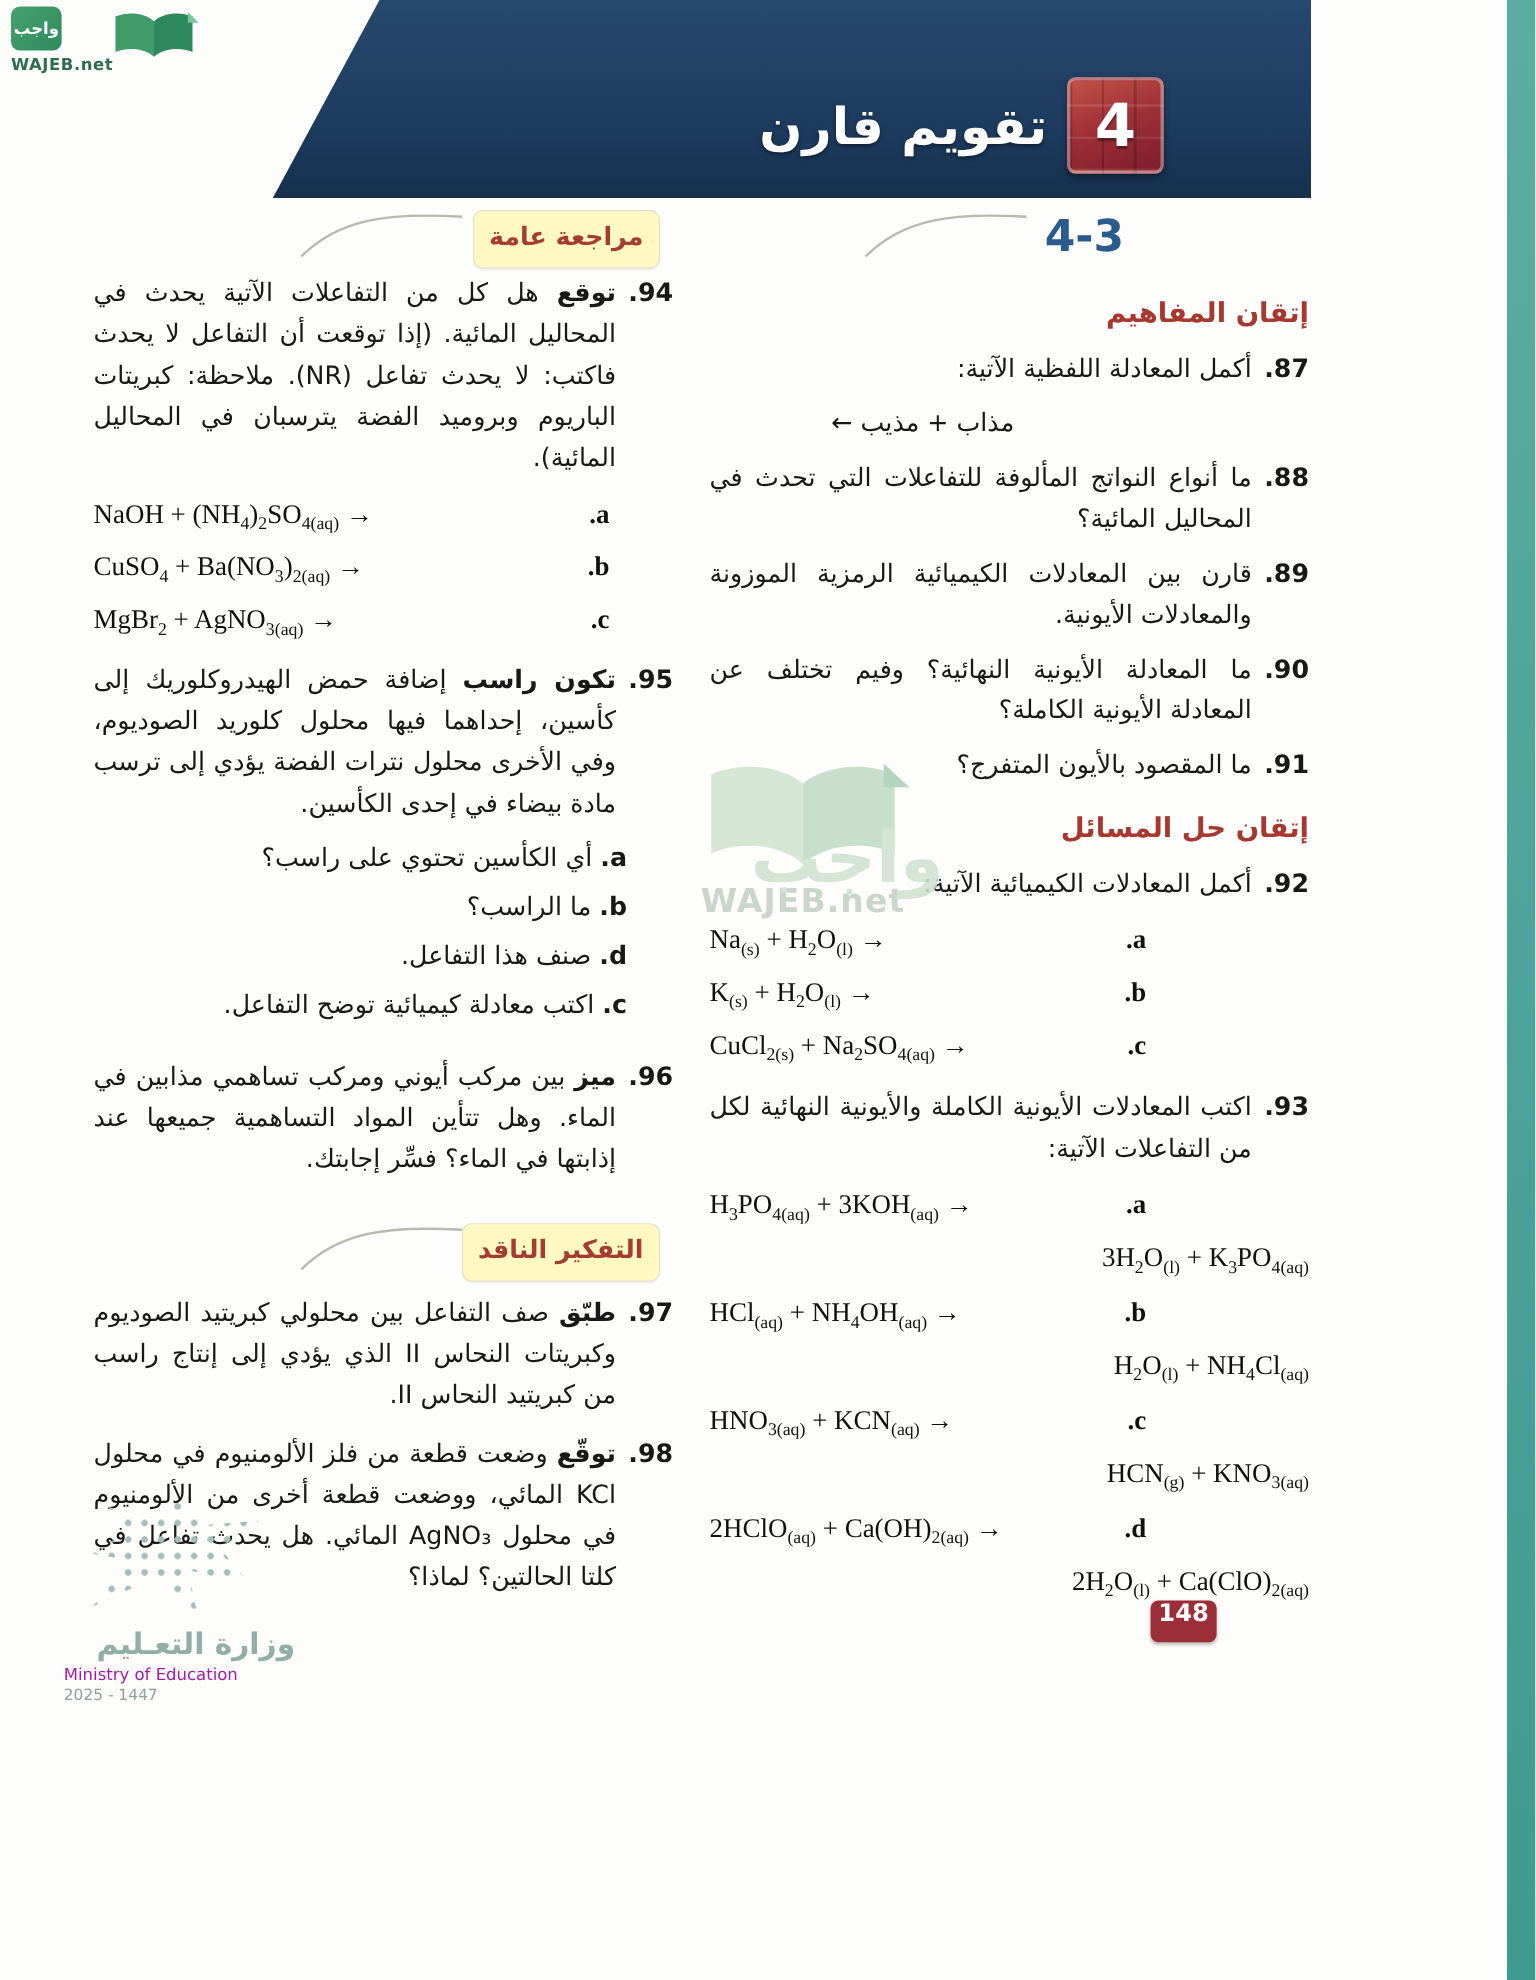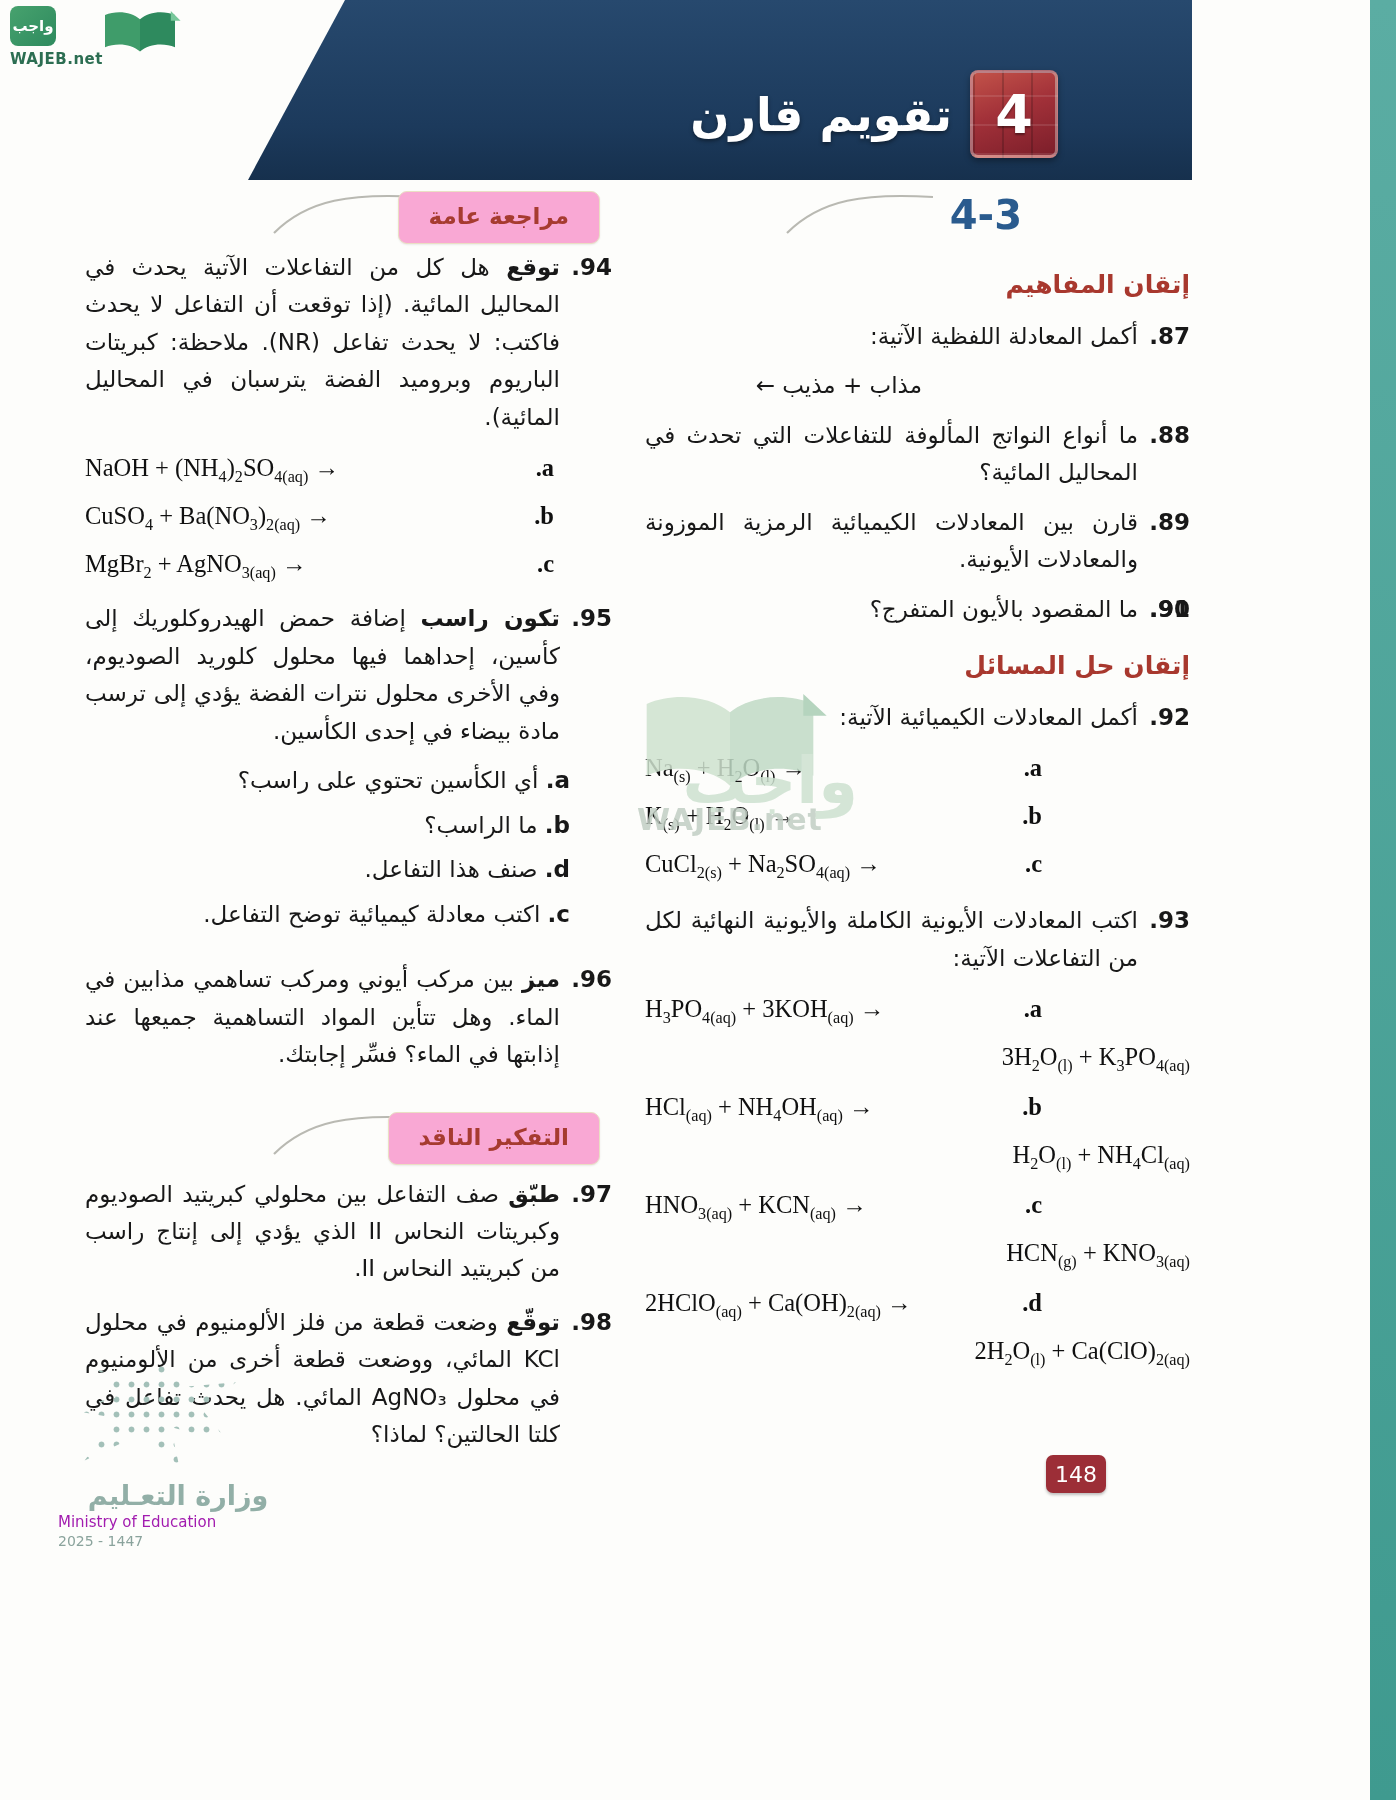--- a/index.html
+++ b/index.html
@@ -35,22 +35,22 @@
   .wajeb-book { position:absolute; left:88px; top:0; }
 
   
   .col { position:absolute; direction:rtl; color:#181818; font-size:23px; line-height:1.63; }
   .col-right { left:645px; top:183px; width:545px; }
   .col-left  { left:85px;  top:183px; width:527px; }
 
   
   .tab-row { position:relative; height:58px; }
   .tab-swoosh { position:absolute; bottom:4px; }
-  .tab-label { position:absolute; right:12px; top:8px; background:#f9a8d4; color:#a63b30;
-    font-size:23px; font-weight:bold; padding:6px 30px 8px; border-radius:9px;
+  .tab-label { position:absolute; right:12px; top:8px; background:#fef9c3; color:#a63b30;
+    font-size:23px; font-weight:bold; padding:6px 14px 8px; border-radius:9px;
     border:1px solid #eadfc4; box-shadow:0 1px 2px rgba(0,0,0,.08); }
   .sec-num { position:absolute; right:168px; top:0; color:#2a5b8e; font-size:40px; font-weight:bold;
     font-family:"DejaVu Sans", sans-serif; }
 
   .red-h { color:#a8382e; font-size:25px; font-weight:bold; }
   .h-concepts { margin:24px 0 6px; }
   .h-problems { margin:18px 0 8px; }
 
   
   .q { position:relative; padding-right:52px; margin:12px 0; text-align:justify; }
@@ -83,22 +83,22 @@
   .ministry-dots { width:172px; height:112px; margin-left:6px;
     background-image:radial-gradient(circle, #a3c0b8 2.6px, transparent 3.3px);
     background-size:15px 15px;
     clip-path:polygon(55% 0%, 70% 22%, 100% 18%, 80% 42%, 96% 72%, 62% 58%, 68% 100%, 45% 64%, 12% 88%, 30% 50%, 0% 42%, 30% 32%, 18% 6%, 46% 20%); }
   .ministry-ar { font-size:27px; font-weight:bold; color:#92afa7; margin-top:6px; direction:rtl; text-align:center; }
   .ministry-en { font-size:15px; color:#a21caf; margin-top:2px; }
   .ministry-years { font-size:14px; color:#8aa39c; margin-top:2px; }
 
   
   .page-num { position:absolute; left:1046px; top:1455px; width:60px; height:38px;
-    background:#9c2e37; border-radius:7px; color:#fff; font-size:22px; font-weight:normal;
-    display:flex; align-items:center; justify-content:center; box-shadow:0 2px 3px rgba(0,0,0,.25); }
+    background:#9c2e37; border-radius:7px; color:#fff; font-size:22px; font-weight:bold;
+    display:flex; justify-content:center; box-shadow:0 2px 3px rgba(0,0,0,.25); }
 </style>
 </head>
 <body>
 
 <div class="page">
 
   <div class="side-strip"></div>
 
   <div class="header-band"></div>
   <div class="header-title">تقويم قارن</div>
@@ -140,20 +140,21 @@
       <span>ما أنواع النواتج المألوفة للتفاعلات التي تحدث في المحاليل المائية؟</span>
     </div>
 
     <div class="q">
       <span class="qnum">89.</span>
       <span>قارن بين المعادلات الكيميائية الرمزية الموزونة والمعادلات الأيونية.</span>
     </div>
 
     <div class="q">
       <span class="qnum">90.</span>
+      <span>ما المعادلة الأيونية النهائية؟ وفيم تختلف عن المعادلة الأيونية الكاملة؟</span>
     </div>
 
     <div class="q">
       <span class="qnum">91.</span>
       <span>ما المقصود بالأيون المتفرج؟</span>
     </div>
 
     <div class="red-h h-problems">إتقان حل المسائل</div>
 
     <div class="q">

